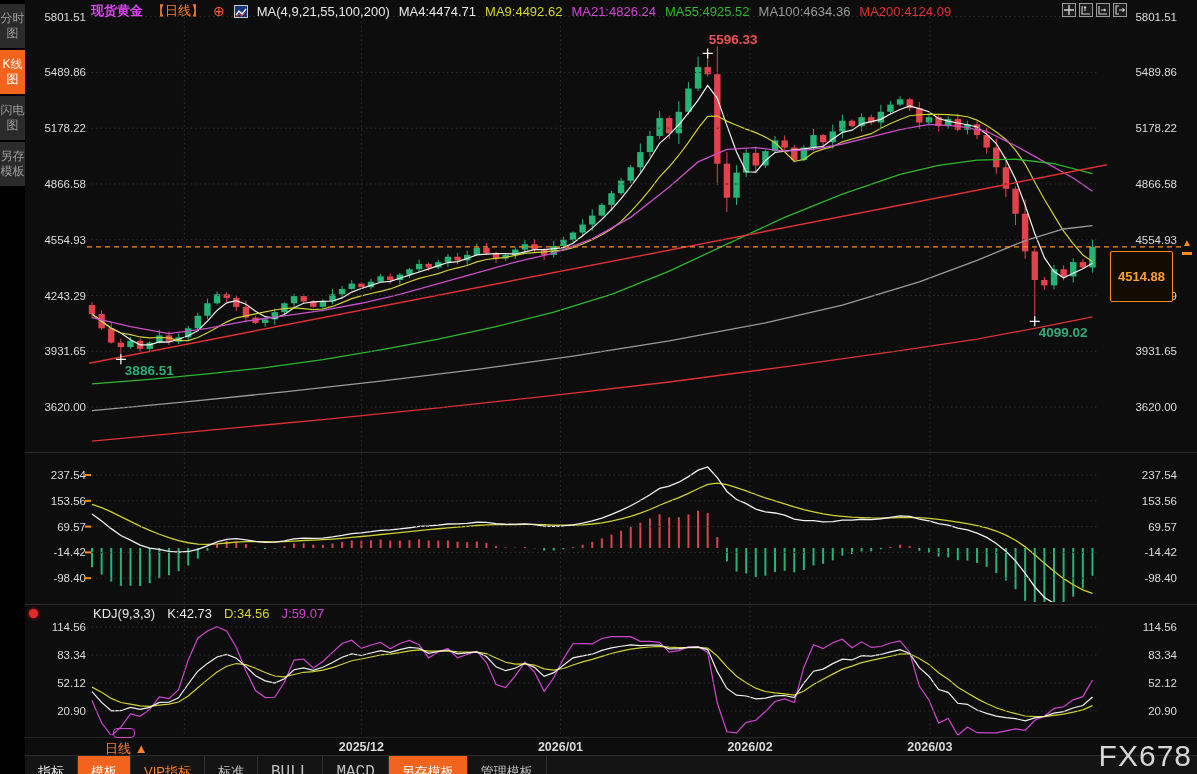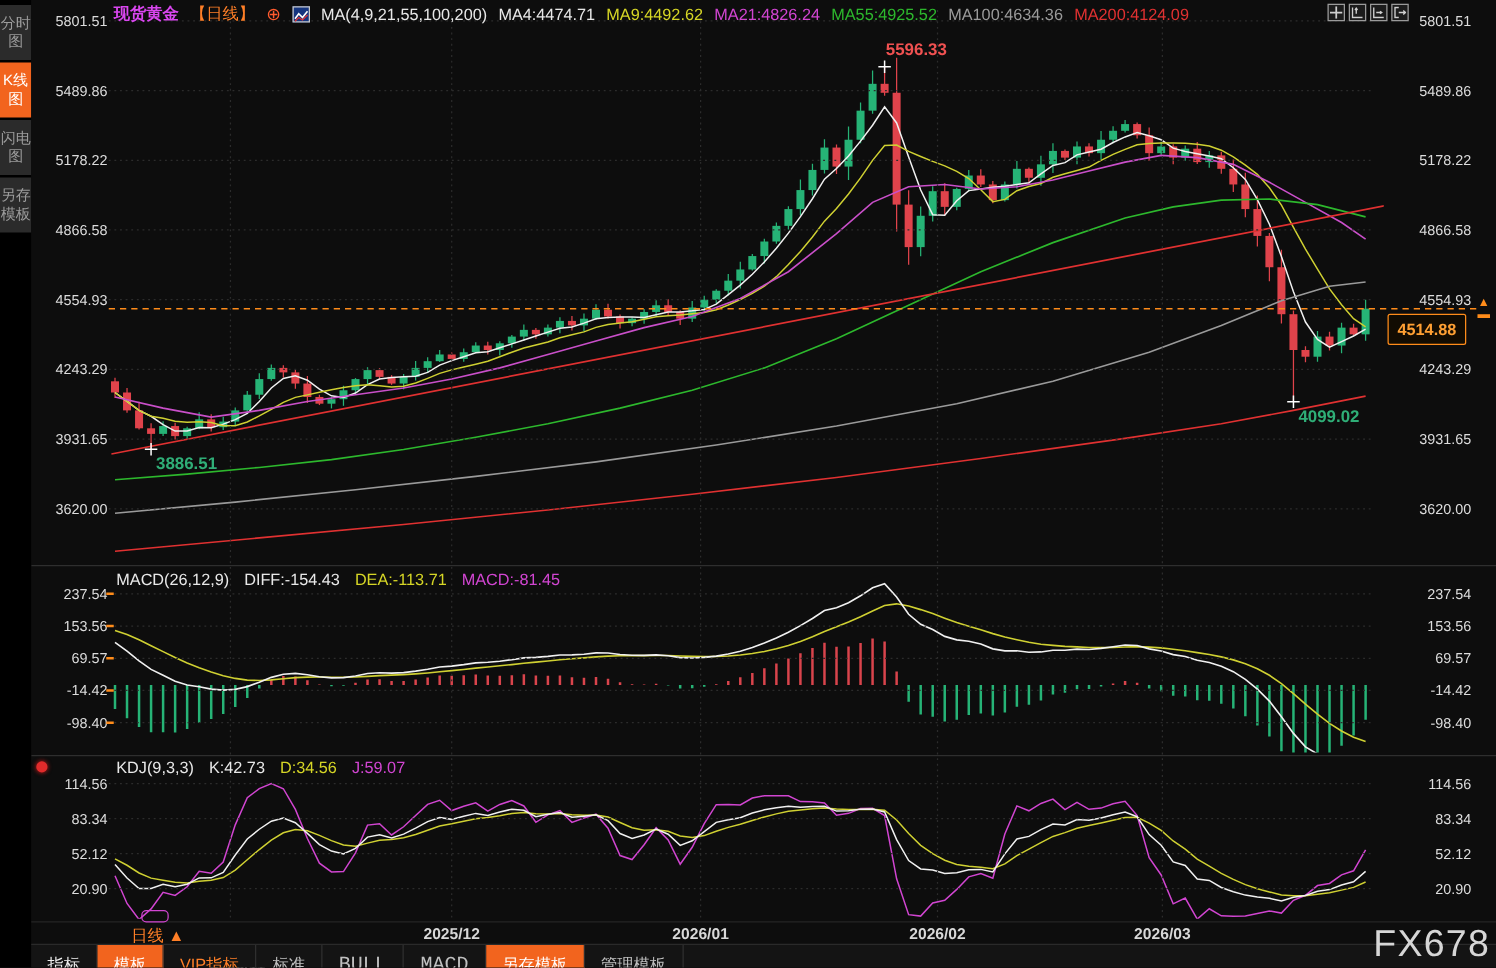--- a/index.html
+++ b/index.html
@@ -24,21 +24,21 @@
   .ind-hdr{position:absolute;display:flex;gap:12px;font-size:13px;left:68px;z-index:5;white-space:nowrap}
   .ind-hdr.macd{top:456px}
   .ind-hdr.kdj{top:606px}
   
   .tr-icons{position:absolute;top:3px;right:70px;display:flex;gap:3px;z-index:6}
   .tbox{width:14px;height:14px;border:1px solid #9a9a9a;background:#1c1c1c;display:flex;
         align-items:center;justify-content:center;cursor:pointer}
   .tbox svg{display:block}
   
   .price-tag{position:absolute;border:1px solid #ff8c1a;background:#120c02;color:#ffa033;
-             font-size:13px;font-weight:bold;padding:4px 7px;z-index:6;border-radius:2px}
+             font-size:13px;font-weight:bold;padding:17px 7px;z-index:6;border-radius:2px}
   .price-arrow{position:absolute;color:#ff8c1a;font-size:10px;z-index:6;line-height:9px;text-align:center}
   .rec-dot{position:absolute;left:4px;top:609px;width:9px;height:9px;border-radius:50%;
            background:#e02b2b;box-shadow:0 0 3px 1px #7a1515;z-index:5}
   .j-offscale{position:absolute;left:88px;top:728px;width:22px;height:10px;border:1px solid #d145d1;
               border-radius:4px;z-index:5}
   
   .date-row{position:absolute;left:0;top:737px;width:1172px;height:18px;border-top:1px solid #242424}
   .period{position:absolute;left:80px;top:2px;font-size:13px;font-weight:normal;color:#ff7f27;cursor:pointer}
   .date-label{position:absolute;top:2px;font-size:12.5px;font-weight:bold;color:#d8d8d8;transform:translateX(-50%)}
   
@@ -513,26 +513,20 @@
           <path d="M1 1 V9 H9 M3 5 L7 5 M6 4 L7.4 5 L6 6" stroke="#cfcfcf" stroke-width="1.1" fill="none"></path>
         </svg>
       </span>
     <span class="tbox">
         <svg width="10" height="10">
           <path d="M4 1 H1 V9 H4 M4 5 H9 M7.6 3.4 L9.4 5 L7.6 6.6" stroke="#cfcfcf" stroke-width="1.1" fill="none"></path>
         </svg>
       </span>
   </div>
 
-  <div class="ind-hdr macd">
-    <span class="c-w">MACD(26,12,9)</span>
-    <span class="c-w">DIFF:-154.43</span>
-    <span class="c-y">DEA:-113.71</span>
-    <span class="c-m">MACD:-81.45</span>
-  </div>
 
   <div class="ind-hdr kdj">
     <span class="c-w">KDJ(9,3,3)</span>
     <span class="c-w">K:42.73</span>
     <span class="c-y">D:34.56</span>
     <span class="c-m">J:59.07</span>
   </div>
 
   <div class="rec-dot"></div>
   <div class="j-offscale"></div>

